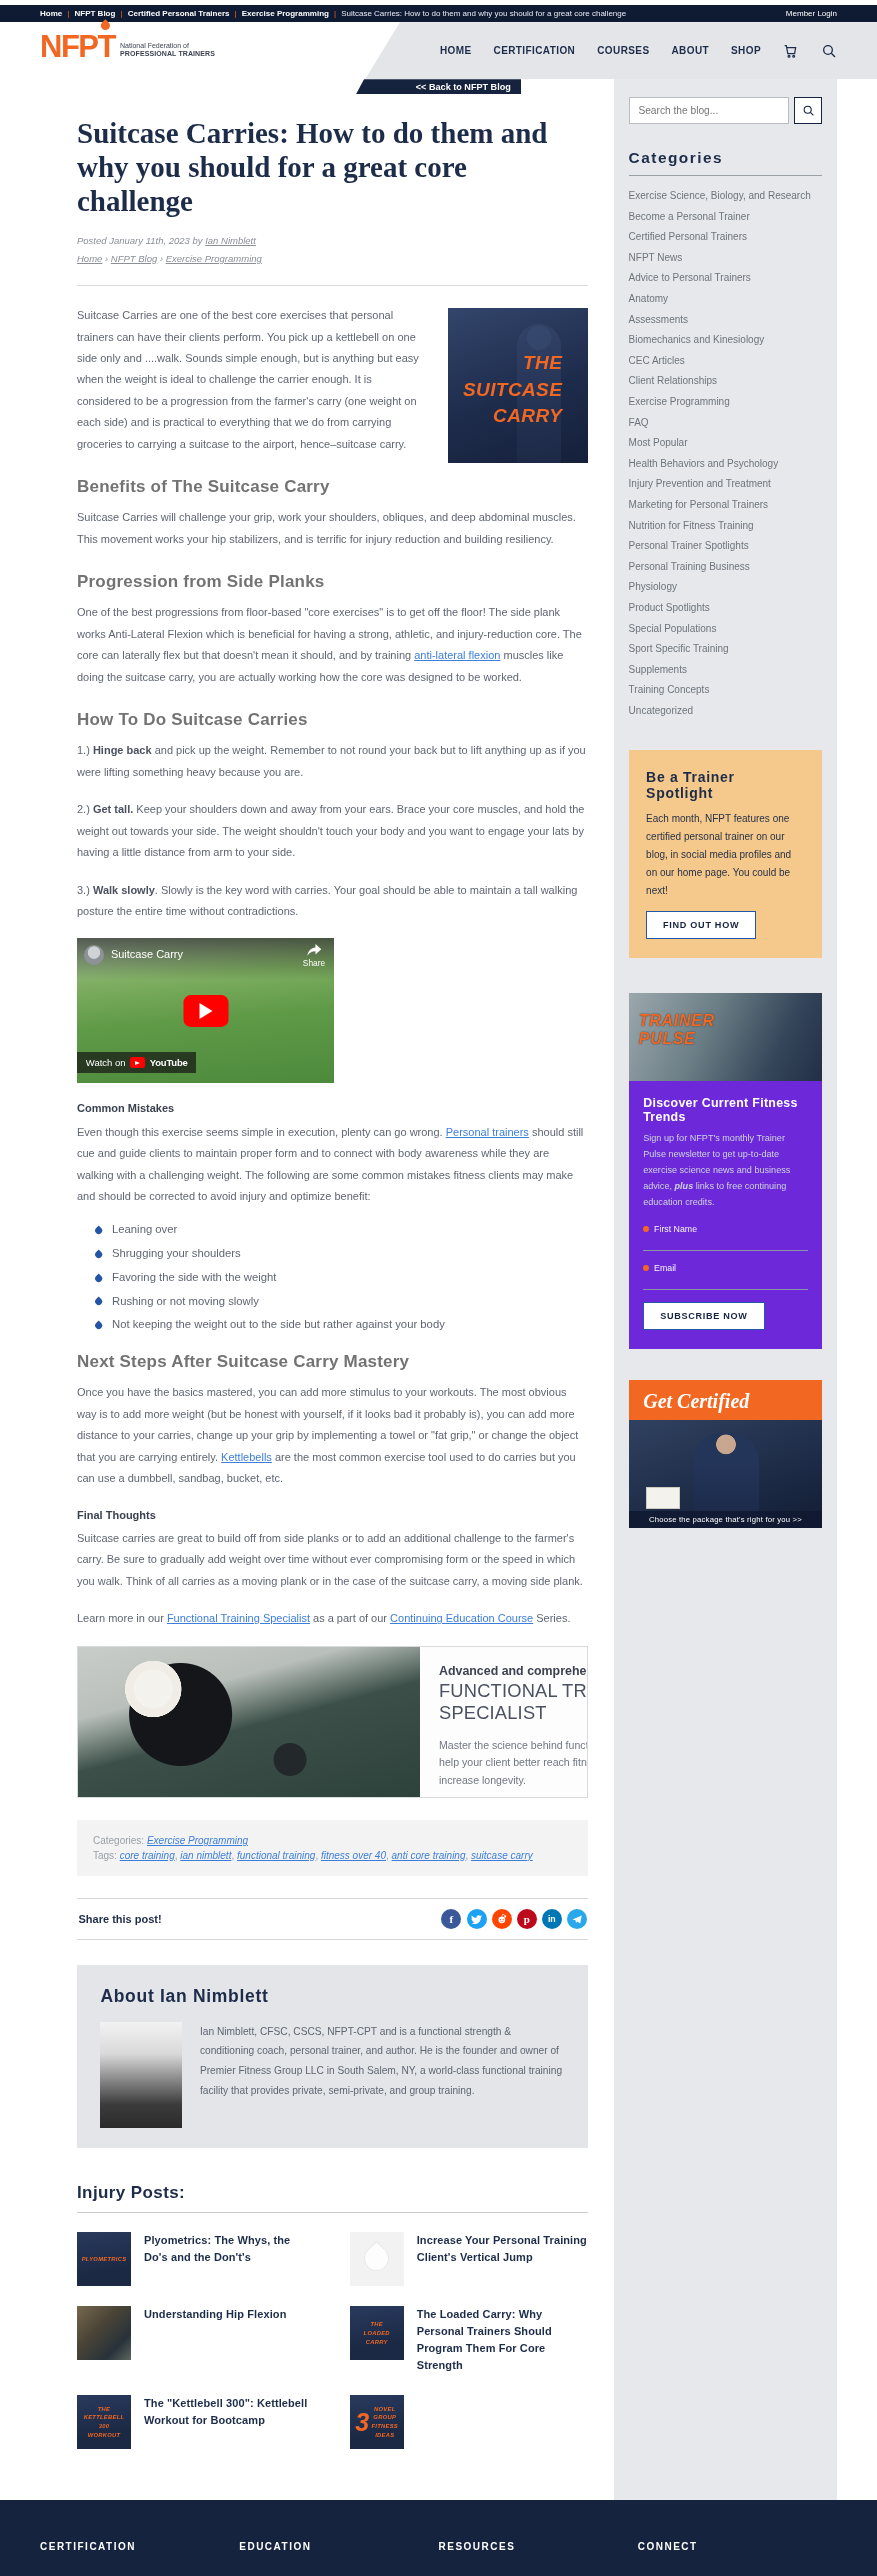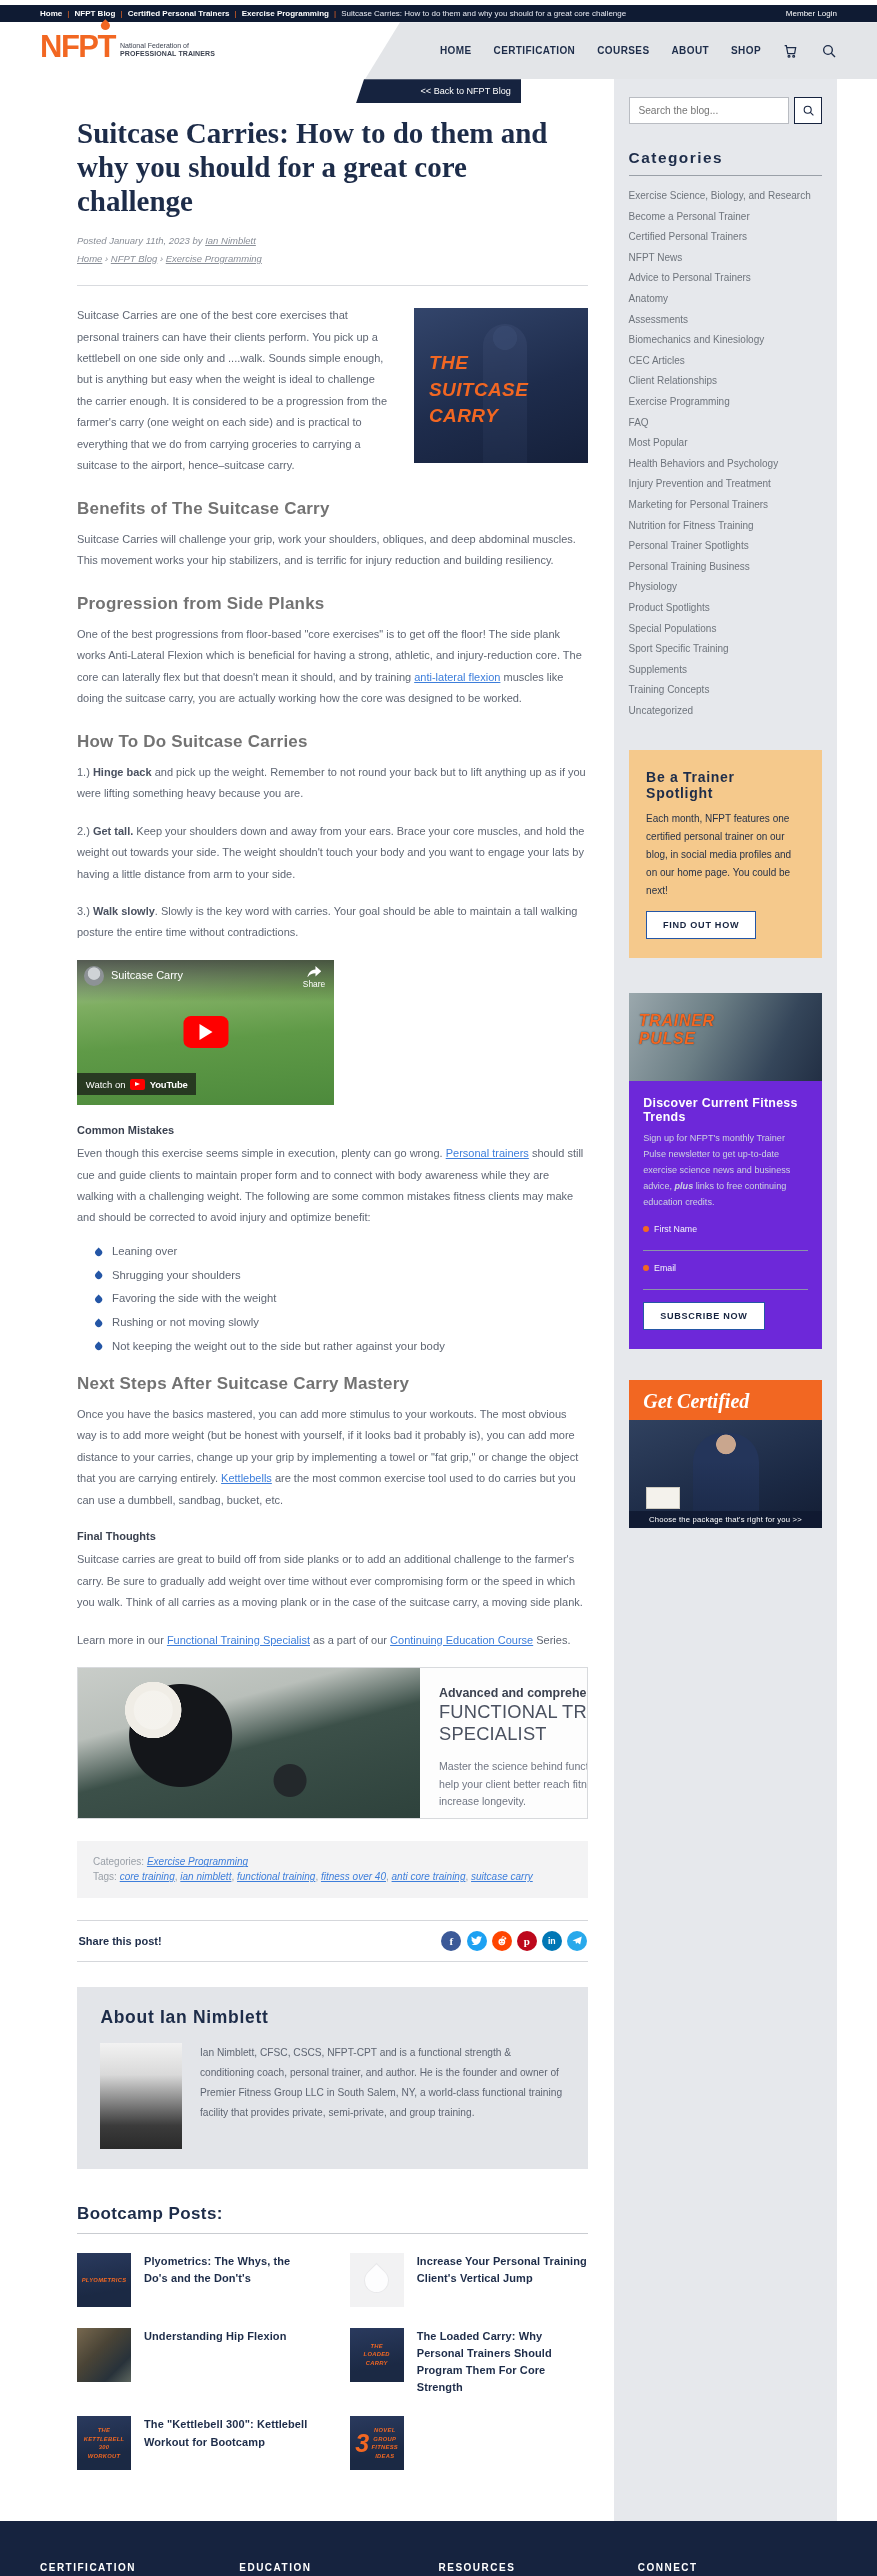--- a/index.html
+++ b/index.html
@@ -20,35 +20,35 @@
   .header-gray { position:absolute; top:0; right:0; bottom:0; left:365px; background:#e3e5e8; clip-path:polygon(35px 0, 100% 0, 100% 100%, 0 100%); }
   .logo { position:absolute; left:40px; top:8.8px; display:flex; align-items:flex-end; gap:5.1px; }
   .logo-mark { position:relative; }
   .logo-acronym { font-size:31px; font-weight:800; color:#f26722; letter-spacing:-1.5px; line-height:1; }
   .logo-flame { position:absolute; top:-9.5px; right:5.1px; width:8.8px; height:8.8px; background:#f26722; border-radius:0 50% 50% 50%; transform:rotate(45deg); }
   .logo-sub { font-size:7px; color:#3c4250; line-height:1.25; padding-bottom:2.9px; }
   .logo-sub .l2 { font-weight:700; letter-spacing:0.1px; }
   .main-nav { position:absolute; right:40px; top:0; height:57px; display:flex; align-items:center; gap:22px; }
   .nav-item { font-size:10px; font-weight:700; color:#1d2c49; letter-spacing:0.4px; cursor:pointer; }
   .nav-icon { width:16px; height:16px; cursor:pointer; }
-  .back-strip { position:absolute; top:57px; left:356px; width:165px; height:24px; background:#16233f; clip-path:polygon(8px 0,100% 0,100% 100%,0 100%); display:flex; align-items:center; justify-content:flex-end; padding-right:10.2px; color:#fff; font-size:9.1px; cursor:pointer; z-index:3; }
+  .back-strip { position:absolute; top:57px; left:356px; width:165px; height:15px; background:#16233f; clip-path:polygon(8px 0,100% 0,100% 100%,0 100%); display:flex; align-items:center; justify-content:flex-end; padding-right:10.2px; color:#fff; font-size:9.1px; cursor:pointer; z-index:3;font-weight:bold; }
 
   
   .layout { width:797px; margin:0 auto; display:flex; align-items:stretch; }
   .main { width:574px; padding:25px 25.6px 51px 37px; background:#fff; }
   .sidebar { width:223px; background:#e6e8ec; padding:17.5px 14.6px 44px; }
 
   
   .post-title { font-family:"Liberation Serif", serif; font-size:29px; line-height:1.18; color:#1d2c49; font-weight:700; margin:11.7px 0 13px; }
   .post-meta { font-style:italic; color:#8a8f98; font-size:9.5px; line-height:1.9; }
   .post-meta a { color:#8a8f98; text-decoration:underline; cursor:pointer; }
   hr.sep { border:none; border-top:0.7px solid #d9dbdf; margin:17.5px 0 19px; }
   p.body { font-size:11px; line-height:1.95; color:#5f6673; margin:0 0 16px; }
   p.body a, .blue-link { color:#3d7edb; text-decoration:underline; cursor:pointer; }
-  .hero-img { float:right; width:174px; height:155px; margin:2.9px 0 8.8px 22px; background:linear-gradient(160deg,#33456b 0%,#1e2c4c 55%,#15203a 100%); position:relative; overflow:hidden; }
+  .hero-img { float:right; width:140px; height:155px; margin:2.9px 0 8.8px 22px; background:linear-gradient(160deg,#33456b 0%,#1e2c4c 55%,#15203a 100%); position:relative; overflow:hidden;text-align:right; }
   .hero-img .sil { position:absolute; left:69px; top:16px; width:44px; height:139px; background:radial-gradient(circle at 50% 10%, #42547c 11.7px, transparent 12.4px), linear-gradient(#3a4a70,#22304f); opacity:.55; border-radius:22px 22px 0 0; }
   .hero-text { position:absolute; left:14.6px; top:42px; color:#f26722; font-size:19px; font-weight:800; font-style:italic; line-height:1.4; white-space:pre-line; letter-spacing:0.4px; }
   h2.section { font-size:17px; font-weight:800; color:#737373; letter-spacing:0.2px; margin:22px 0 10.2px; clear:both; }
   h4.sub { font-size:11px; font-weight:700; color:#3a414f; margin:19px 0 7.3px; }
   .step-num { color:#5f6673; }
   .step-bold { font-weight:700; color:#4a5160; }
 
   
   .video { width:257px; height:145px; position:relative; margin:11.7px 0 7.3px; background:linear-gradient(175deg,#b9c7b5 0%, #7fae62 28%, #5f9a47 55%, #4d8a3c 100%); overflow:hidden; }
   .video-top { position:absolute; top:0; left:0; right:0; height:42px; background:linear-gradient(rgba(0,0,0,.55), rgba(0,0,0,0)); display:flex; padding:6.6px 7.3px; gap:6.6px; }
@@ -338,21 +338,21 @@
 
     <div class="about-box">
       <div class="about-h">About Ian Nimblett</div>
       <div class="about-flex">
         <div class="about-photo"></div>
         <div class="about-bio">Ian Nimblett, CFSC, CSCS, NFPT-CPT and is a functional strength &amp; conditioning coach, personal trainer, and author. He is the founder and owner of Premier Fitness Group LLC in South Salem, NY, a world-class functional training facility that provides private, semi-private, and group training.</div>
       </div>
     </div>
 
     <div class="related">
-      <div class="related-h">Bootcamp Posts:</div>
+      <div class="related-h">Injury Posts:</div>
       <hr>
       <div class="rel-grid">
         <div class="rel-item">
           <span class="thumb thumb-navy">
               <span class="thumb-text">PLYOMETRICS</span>
             </span>
           <span class="rel-title">Plyometrics: The Whys, the Do's and the Don't's</span>
         </div>
         <div class="rel-item">
           <span class="thumb thumb-flame">

